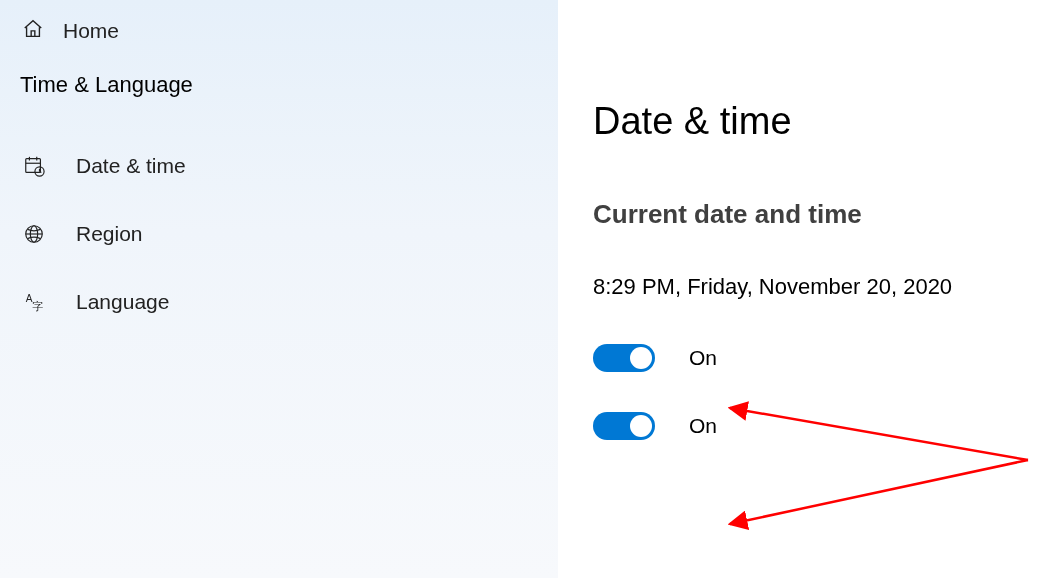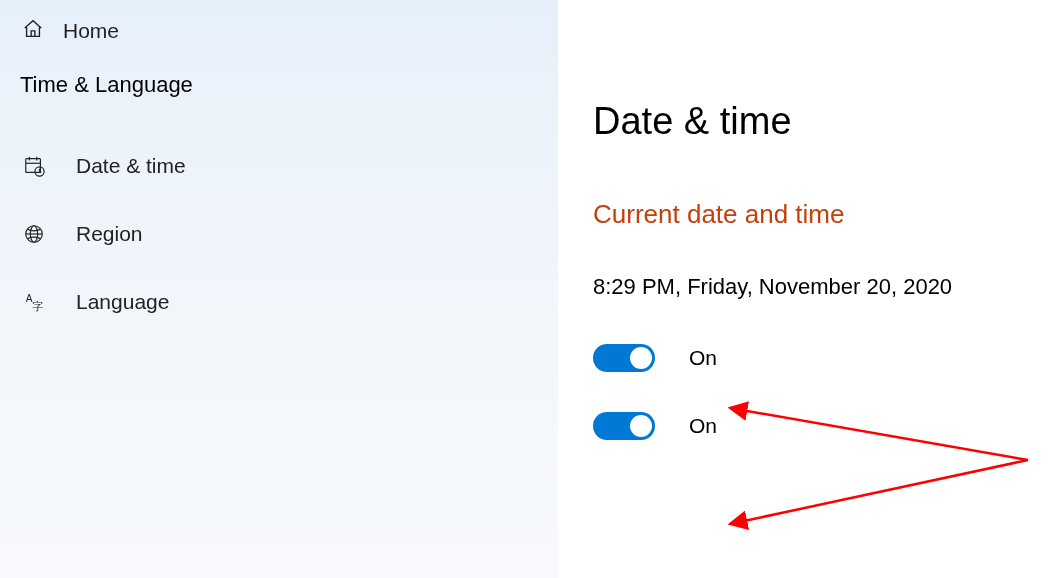--- a/index.html
+++ b/index.html
@@ -30,21 +30,21 @@
     .nav-icon { width: 24px; height: 24px; display: flex; align-items: center; justify-content: center; }
     .nav-icon svg { width: 22px; height: 22px; stroke: #222; fill: none; stroke-width: 1.3; }
     .nav-label { font-size: 21px; color: #222; }
     .main {
       flex: 1;
       padding: 100px 20px 0 35px;
       position: relative;
       background: #fff;
     }
     .page-title { font-size: 38px; font-weight: 400; color: #000; margin-bottom: 56px; }
-    .subheader { font-size: 26px; font-weight: 400; color: #c2410c; margin-bottom: 44px; }
+    .subheader { font-size: 26px; font-weight: 700; color: #404040; margin-bottom: 44px; }
     .datetime { font-size: 22px; color: #000; margin-bottom: 44px; }
     .setting-label { font-size: 21px; color: #000; margin-bottom: 18px; }
     .toggle-row { display: flex; align-items: center; gap: 34px; margin-bottom: 40px; }
     .toggle {
       width: 62px; height: 28px; border-radius: 14px;
       background: #0078d4; position: relative;
     }
     .toggle::after {
       content: ''; position: absolute; right: 3px; top: 3px;
       width: 22px; height: 22px; border-radius: 50%; background: #fff;

